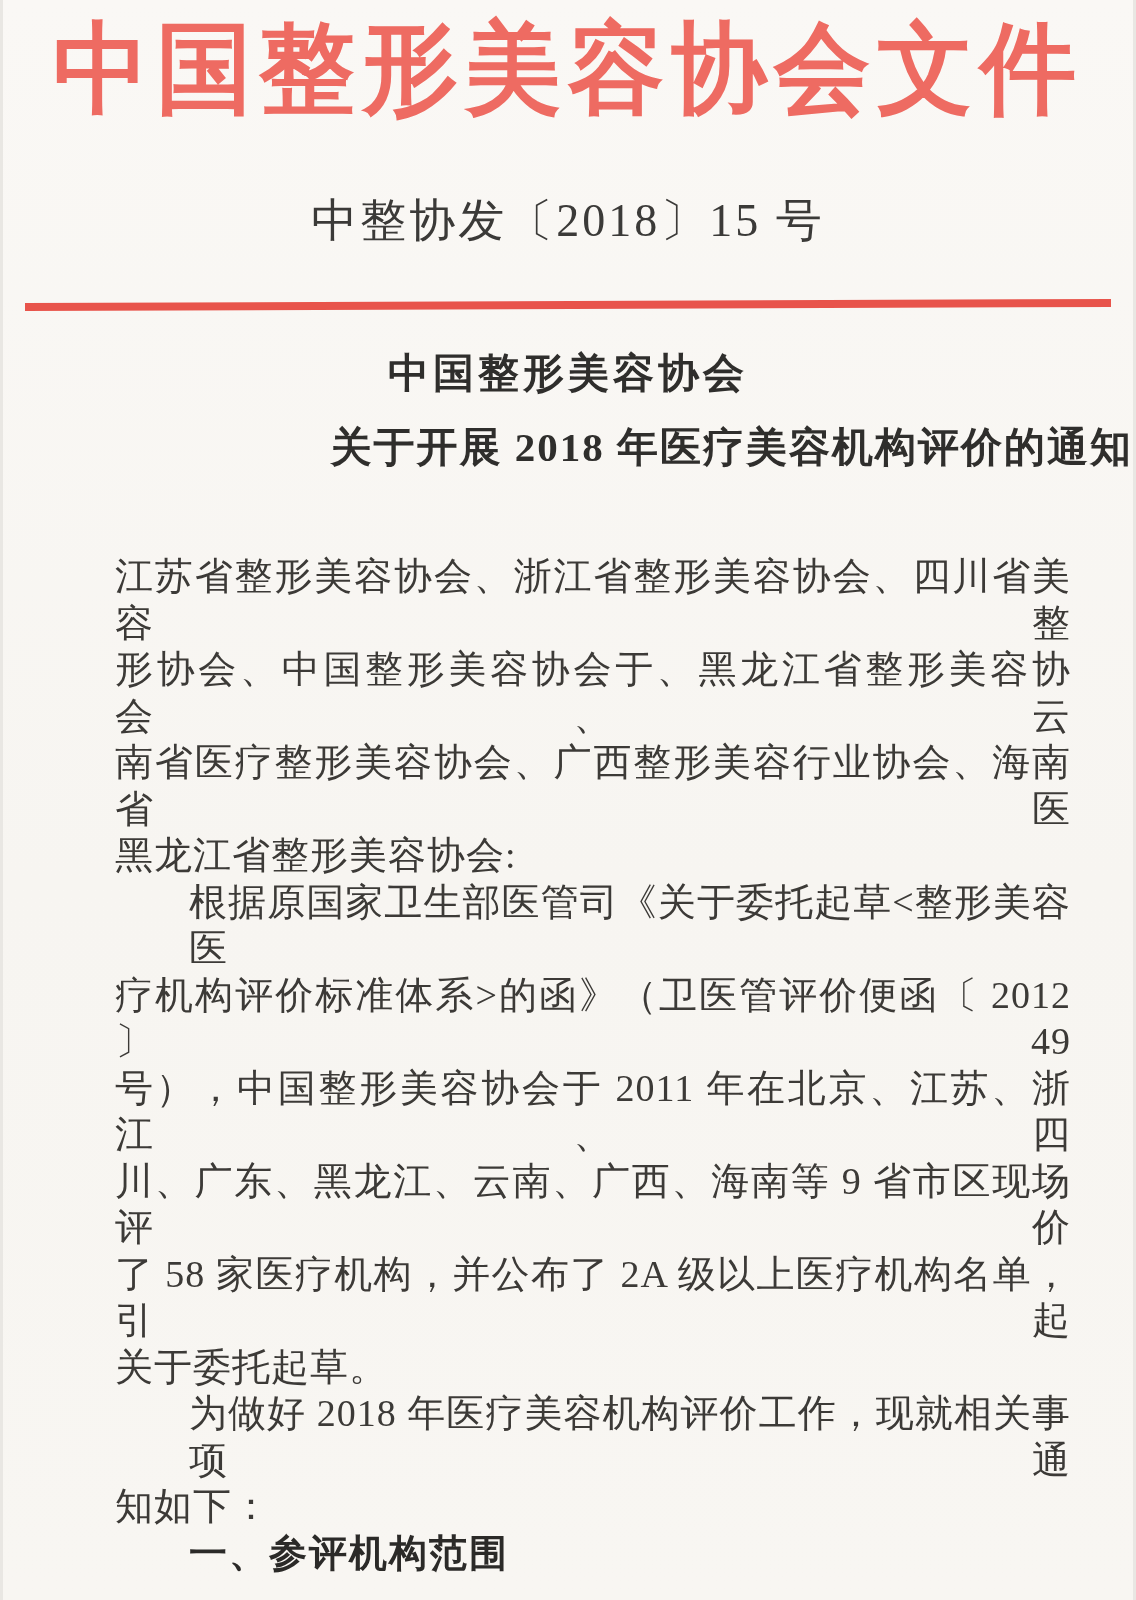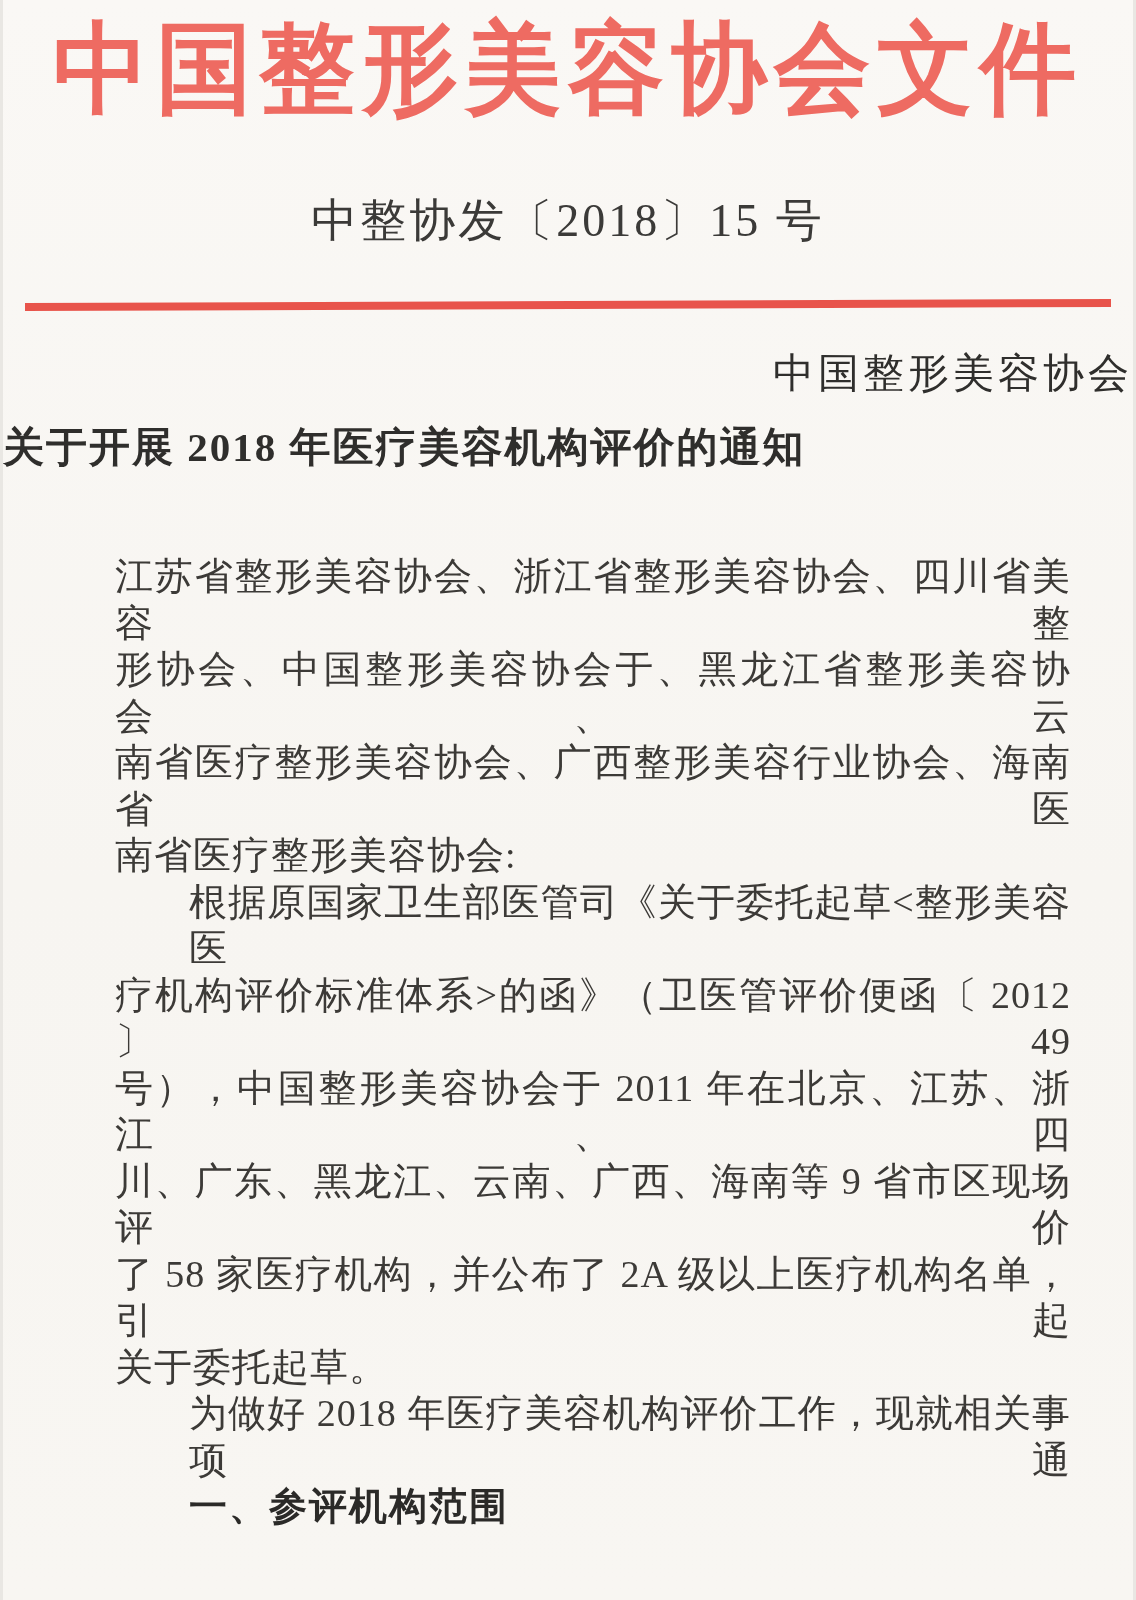--- a/index.html
+++ b/index.html
@@ -48,33 +48,33 @@
     right: 22px;
     height: 8px;
     background: #e8544b;
     transform: rotate(-0.22deg);
   }
   .title-org {
     position: absolute;
     top: 349px;
     left: 0;
     right: 0;
-    text-align: right;
+    text-align: center;
     font-size: 41px;
     line-height: 48px;
-    font-weight: 400;
+    font-weight: 700;
     color: #2f2e2c;
     letter-spacing: 4px;
   }
   .title-subject {
     position: absolute;
     top: 423px;
     left: 0;
     right: 0;
-    text-align: left;
+    text-align: right;
     font-size: 41px;
     line-height: 48px;
     font-weight: 600;
     color: #2f2e2c;
     letter-spacing: 2px;
   }
   .body-block {
     position: absolute;
     top: 553px;
     left: 112px;
@@ -115,24 +115,25 @@
   <div class="red-divider"></div>
 
   <div class="title-org">中国整形美容协会</div>
 
   <div class="title-subject">关于开展 2018 年医疗美容机构评价的通知</div>
 
   <div class="body-block">
       <div class="line">江苏省整形美容协会、浙江省整形美容协会、四川省美容整</div>
       <div class="line">形协会、中国整形美容协会于、黑龙江省整形美容协会、云</div>
       <div class="line">南省医疗整形美容协会、广西整形美容行业协会、海南省医</div>
-      <div class="line end">南省医疗整形美容协会:</div>
+      <div class="line end">黑龙江省整形美容协会:</div>
       <div class="line indent">根据原国家卫生部医管司《关于委托起草&lt;整形美容医</div>
       <div class="line">疗机构评价标准体系&gt;的函》（卫医管评价便函〔 2012 〕49</div>
       <div class="line">号），中国整形美容协会于 2011 年在北京、江苏、浙江、四</div>
       <div class="line">川、广东、黑龙江、云南、广西、海南等 9 省市区现场评价</div>
       <div class="line">了 58 家医疗机构，并公布了 2A 级以上医疗机构名单，引起</div>
       <div class="line end">关于委托起草。</div>
       <div class="line indent">为做好 2018 年医疗美容机构评价工作，现就相关事项通</div>
+      <div class="line end">知如下：</div>
       <div class="line indent hd end">一、参评机构范围</div>
     </div>
 
 </div>
 
 </body></html>

